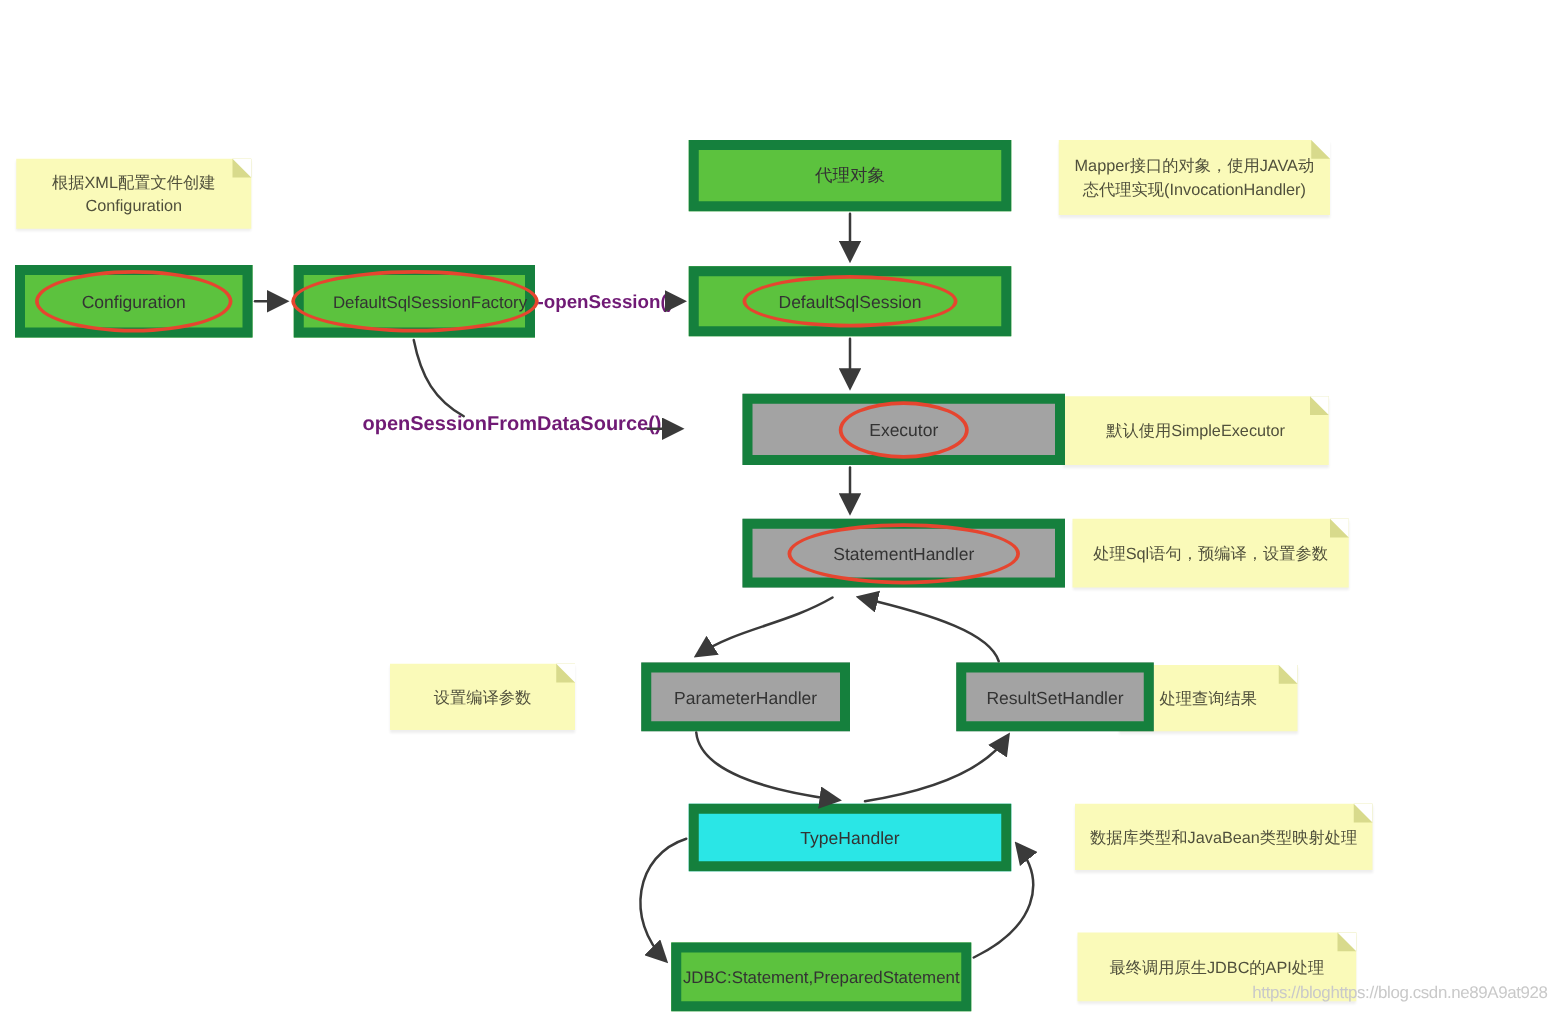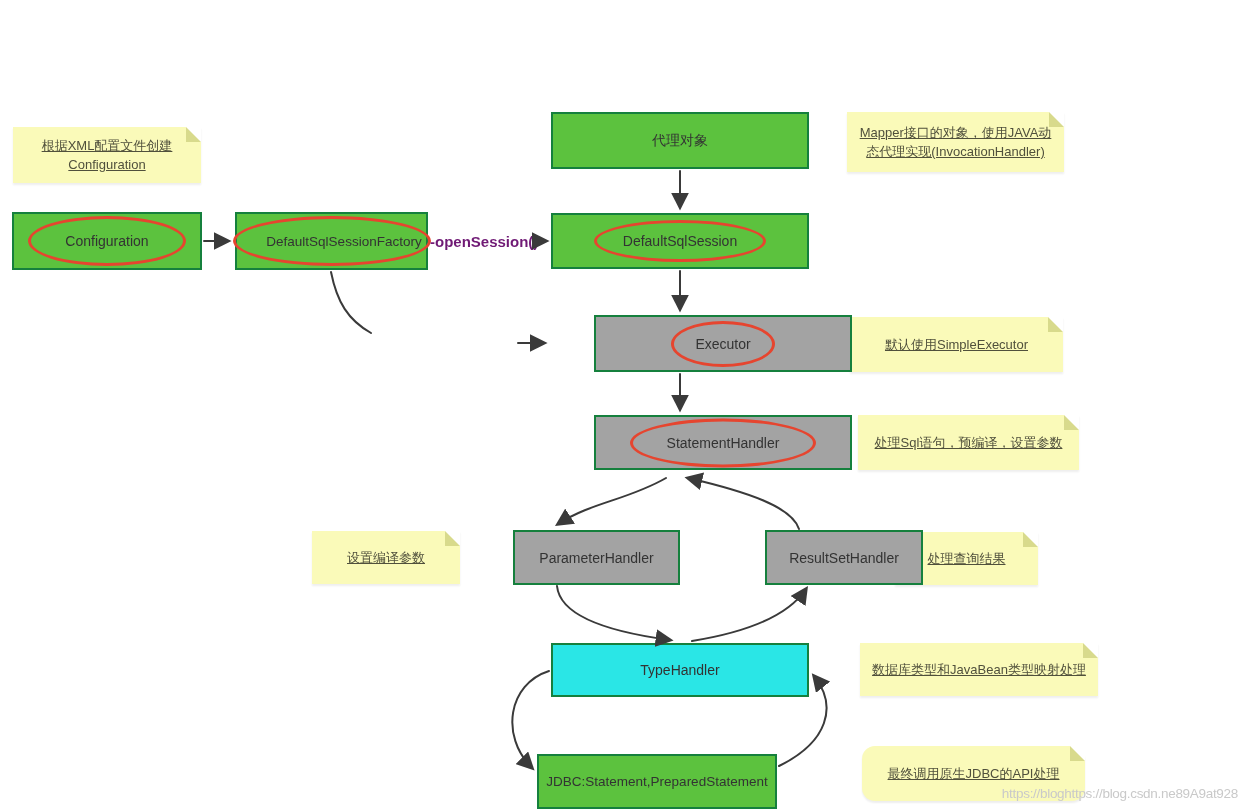--- a/index.html
+++ b/index.html
@@ -2,33 +2,33 @@
 <html><head>
 <meta charset="utf-8">
 <style>
   * { margin:0; padding:0; box-sizing:border-box; }
   html,body { background:#ffffff; }
   body { width:1240px; height:812px; font-family:"Liberation Sans","DejaVu Sans",sans-serif; }
   .stage { position:relative; width:1240px; height:812px; background:#ffffff; overflow:hidden; }
 
   .title { position:absolute; left:579px; top:44px; font-size:26px; font-weight:bold; color:#3c3c3c; letter-spacing:0.5px; z-index:4; }
 
-  .node { position:absolute; border:2px solid #15803d; display:flex; align-items:center; justify-content:center;
+  .node { position:absolute; border:8px solid #15803d; display:flex; align-items:center; justify-content:center;
           font-size:14px; color:#333333; z-index:2; }
   .green  { background:#5CC23E; }
   .orange { background:#a3a3a3;margin-left:43px; }
   .cyan   { background:#2AE6E6; }
   .node .lbl { position:relative; z-index:3; white-space:nowrap; }
 
   .ellipse { position:absolute; left:50%; top:50%; transform:translate(-50%,-50%);
              border:3px solid #E6452F; border-radius:50%; pointer-events:none; z-index:3; }
 
   .note { position:absolute; background:#FAFAB9; color:#50503c; font-size:13px; line-height:1.5;
           display:flex; align-items:center; justify-content:center; text-align:center;
-          padding:4px 10px; z-index:1; box-shadow:0 2px 2px rgba(0,0,0,0.07);text-decoration:underline; }
+          padding:4px 10px; z-index:1; box-shadow:0 2px 2px rgba(0,0,0,0.07); }
   .note .fold { position:absolute; top:0; right:0; width:0; height:0; border-style:solid;
                 border-width:0 15px 15px 0; border-color:#ffffff #ffffff #D8DA8C #D8DA8C; }
   .nw { white-space:nowrap; }
 
   .edge-label { position:absolute; font-weight:bold; color:#701a75; z-index:4; white-space:nowrap; }
   .lbl-open-session { left:430px; top:233px; font-size:15px; }
   .lbl-open-session-ds { left:290px; top:331px; font-size:16px; }
 
   svg.wires { position:absolute; left:0; top:0; z-index:4; pointer-events:none; }
 
@@ -61,21 +61,21 @@
     <span class="nw">设置编译参数</span>
   </div>
   <div class="note" style="left:895px; top:532px; width:143px; height:53px;">
     <span class="fold"></span>
     <span class="nw">处理查询结果</span>
   </div>
   <div class="note" style="left:860px; top:643px; width:238px; height:53px;">
     <span class="fold"></span>
     <span class="nw">数据库类型和JavaBean类型映射处理</span>
   </div>
-  <div class="note" style="left:862px; top:746px; width:223px; height:55px;border-radius:13px;">
+  <div class="note" style="left:862px; top:746px; width:223px; height:55px;">
     <span class="fold"></span>
     <span class="nw">最终调用原生JDBC的API处理</span>
   </div>
 
   <div class="node green" style="left:551px; top:112px; width:258px; height:57px;">
     <span class="lbl">代理对象</span>
   </div>
 
   <div class="node green" style="left:12px; top:212px; width:190px; height:58px;">
     <span class="ellipse" style="width:158px; height:50px;"></span>
@@ -112,20 +112,21 @@
 
   <div class="node cyan" style="left:551px; top:643px; width:258px; height:54px;">
     <span class="lbl">TypeHandler</span>
   </div>
 
   <div class="node green" style="left:537px; top:754px; width:240px; height:55px;">
     <span class="lbl" style="font-size:13.5px;">JDBC:Statement,PreparedStatement</span>
   </div>
 
   <div class="edge-label lbl-open-session">-openSession()</div>
+  <div class="edge-label lbl-open-session-ds">openSessionFromDataSource()</div>
 
   <svg class="wires" width="1240" height="812" viewBox="0 0 1240 812">
     <defs>
       <marker id="ah" viewBox="0 0 10 10" refX="8" refY="5" markerWidth="9" markerHeight="9" orient="auto">
         <path d="M0,0 L10,5 L0,10 z" fill="#3a3a3a"></path>
       </marker>
     </defs>
     <g fill="none" stroke="#3a3a3a" stroke-width="2" stroke-linecap="round">
       <path d="M 204 241 L 228 241" marker-end="url(#ah)"></path>
       <path d="M 539 241 L 546 241" marker-end="url(#ah)"></path>

